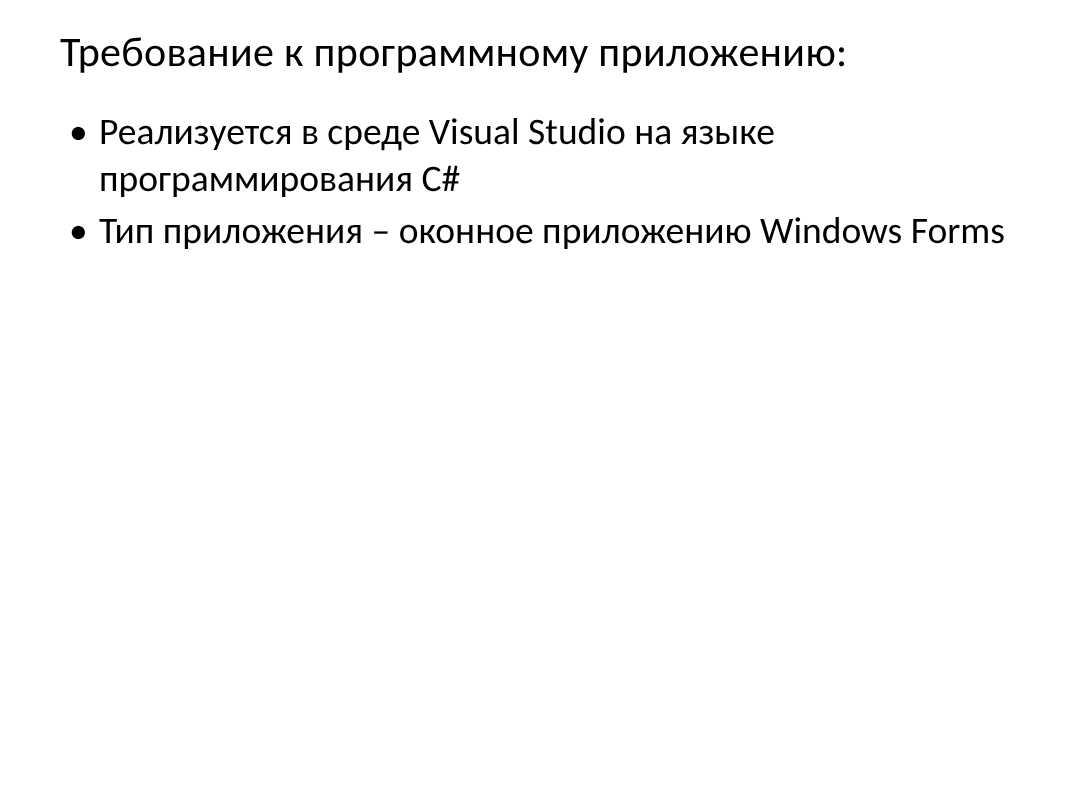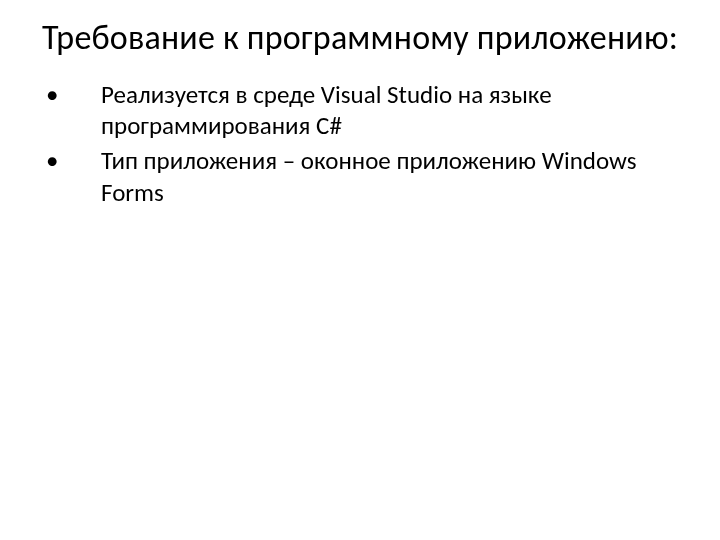--- a/index.html
+++ b/index.html
@@ -14,23 +14,23 @@
       font-family: Calibri, Arial, sans-serif;
       color: #000000;
       overflow: hidden;
     }
     .slide {
       width: 100%;
       height: 100%;
       padding: 18px 40px 40px 40px;
     }
     .title {
-      font-size: 34px;
+      font-size: 28px;
       font-weight: 400;
-      text-align: center;
+      text-align: left;
       line-height: 1.2;
       margin-bottom: 20px;
       letter-spacing: 0.2px;
     }
     .content {
       padding-left: 4px;
     }
     .bullet-item {
       display: flex;
       align-items: flex-start;
@@ -39,21 +39,20 @@
       margin-bottom: 4px;
     }
     .bullet {
       flex-shrink: 0;
       width: 22px;
       text-align: left;
       padding-left: 2px;
     }
     .bullet-text {
       flex: 1;
-      margin-left: 35px;
     }
   </style>
 </head>
 <body>
 
 <div class="slide">
   <h1 class="title">Требование к программному приложению:</h1>
   <div class="content">
     <div class="bullet-item">
       <span class="bullet">•</span>

